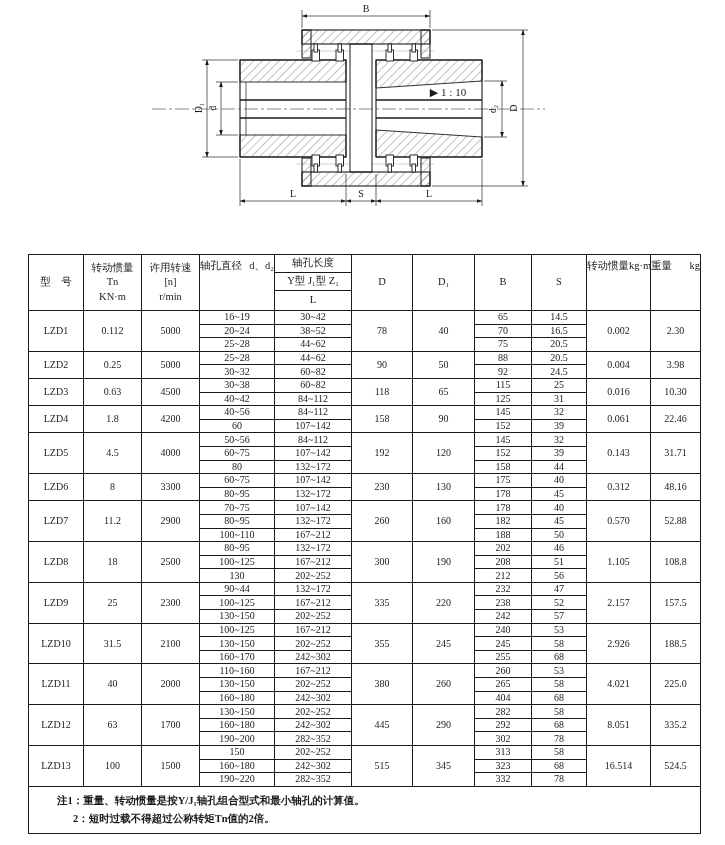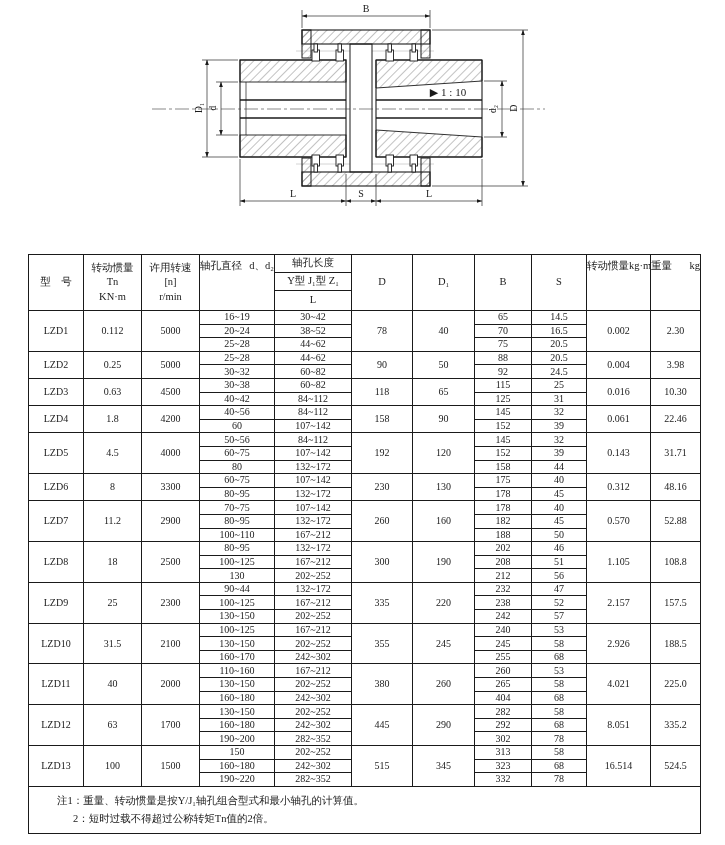--- a/index.html
+++ b/index.html
@@ -28,21 +28,21 @@
   }
   .spec thead th{font-size:10.5px;line-height:1.35;}
   .spec thead tr.h1 th{height:17px;}
   .spec thead tr.h2 th{height:17px;margin-top:34px;}
   .spec thead tr.h3 th{height:19px;}
   .hstack{display:flex;flex-direction:column;justify-content:center;height:53px;}
   .hspread{display:flex;flex-direction:row;justify-content:space-between;height:47px;padding:3px 0;}
   .spec tbody td{font-size:10px;height:12.6px;line-height:1;}
   .spec tbody td.c-model{font-size:10px;}
   .spec tfoot td{
-    text-align:left;font-size:10.5px;height:46px;vertical-align:middle;line-height:1.7;
+    text-align:left;font-size:10.5px;height:46px;vertical-align:middle;line-height:1.7;font-weight:bold;
   }
   .note-line1{padding-left:28px;}
   .note-line2{padding-left:44px;}
 </style>
 </head>
 <body>
 
 <div class="page">
 
   <svg class="drawing" width="725" height="220" viewBox="0 0 725 220">

